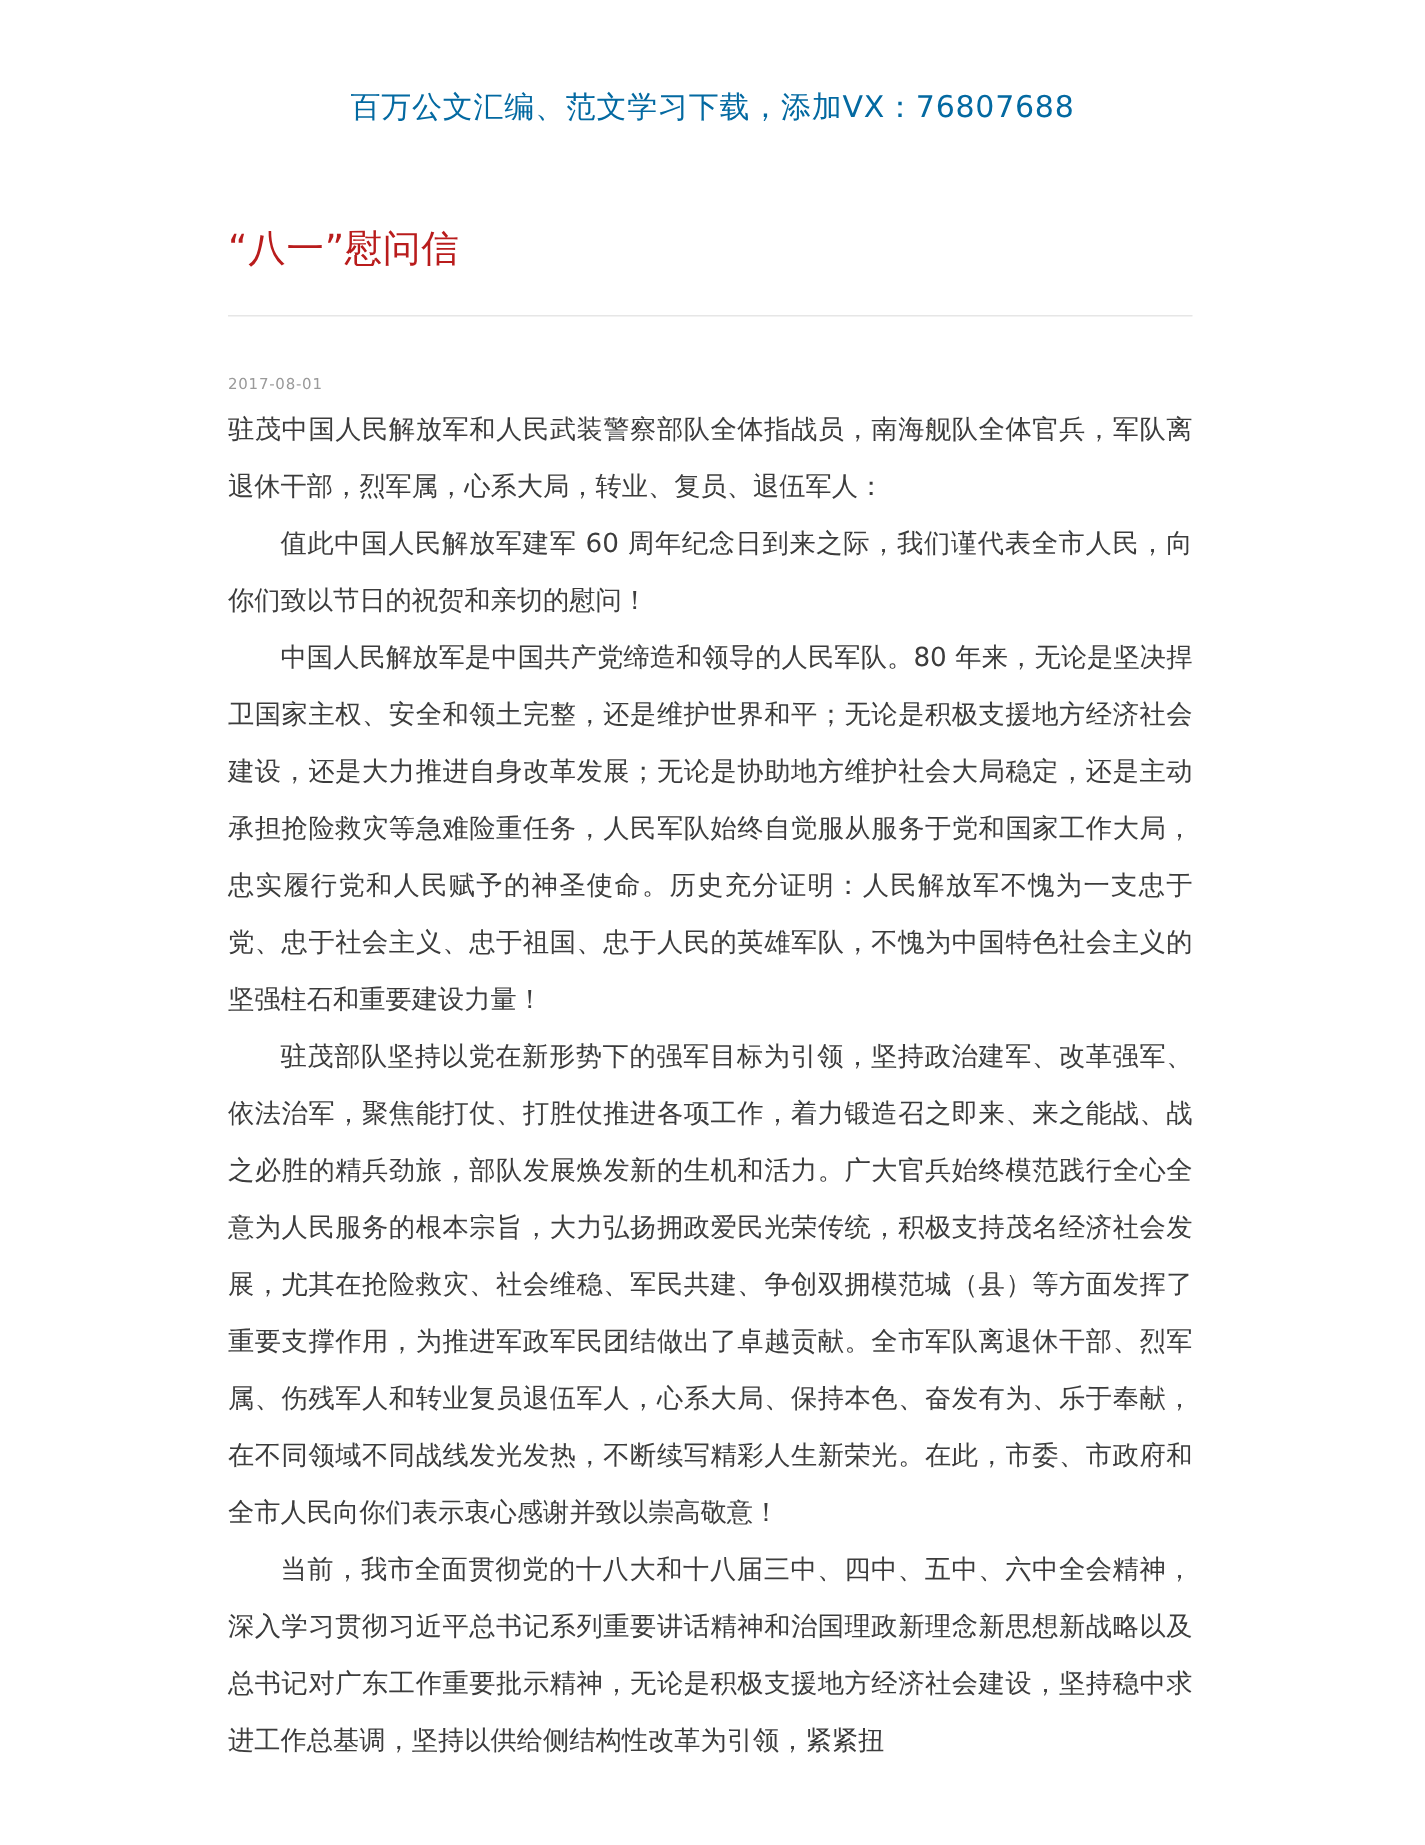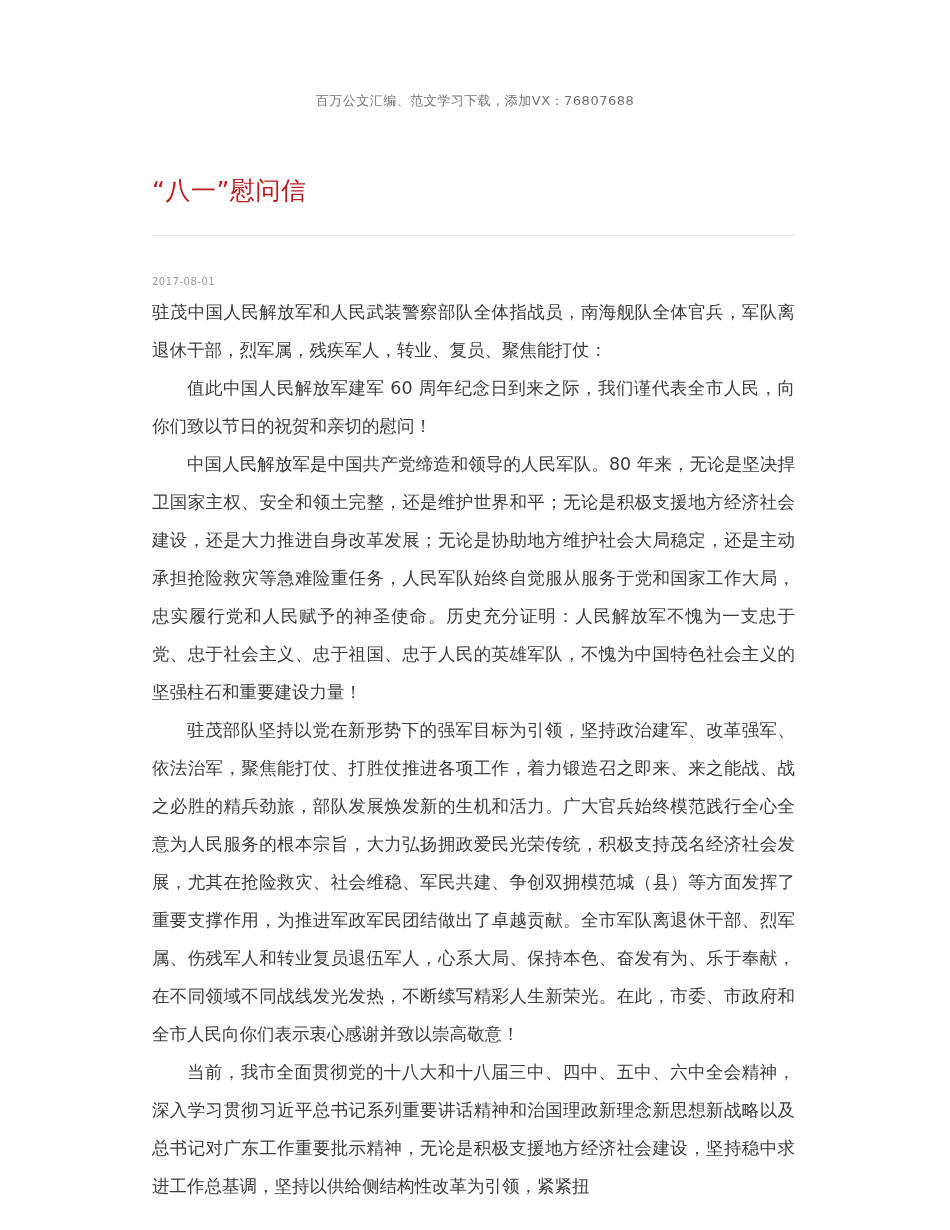--- a/index.html
+++ b/index.html
@@ -15,24 +15,24 @@
     overflow: hidden;
   }
   .page {
     position: relative;
     width: 950px;
     height: 1230px;
     box-sizing: border-box;
   }
   .promo-banner {
     text-align: center;
-    color: #737373;
-    font-size: 13px;
+    color: #0369a1;
+    font-size: 20px;
     letter-spacing: 0.5px;
-    padding-top: 92px;
+    padding-top: 58px;
     font-family: "DejaVu Sans", "Liberation Sans", sans-serif;
   }
   .doc-body {
     padding: 0 155px 0 152px;
   }
   .doc-title {
     margin-top: 64px;
     font-size: 25px;
     color: #b91c1c;
     font-weight: normal;
@@ -76,21 +76,21 @@
 
   <div class="doc-body">
 
     <h1 class="doc-title">“八一”慰问信</h1>
 
     <hr class="title-rule">
 
     <div class="doc-date">2017-08-01</div>
 
     <div class="doc-content">
-      <p class="para">驻茂中国人民解放军和人民武装警察部队全体指战员，南海舰队全体官兵，军队离退休干部，烈军属，残疾军人，转业、复员、聚焦能打仗：</p>
+      <p class="para">驻茂中国人民解放军和人民武装警察部队全体指战员，南海舰队全体官兵，军队离退休干部，烈军属，心系大局，转业、复员、退伍军人：</p>
       <p class="para indent">值此中国人民解放军建军 60 周年纪念日到来之际，我们谨代表全市人民，向你们致以节日的祝贺和亲切的慰问！</p>
       <p class="para indent">中国人民解放军是中国共产党缔造和领导的人民军队。80 年来，无论是坚决捍卫国家主权、安全和领土完整，还是维护世界和平；无论是积极支援地方经济社会建设，还是大力推进自身改革发展；无论是协助地方维护社会大局稳定，还是主动承担抢险救灾等急难险重任务，人民军队始终自觉服从服务于党和国家工作大局，忠实履行党和人民赋予的神圣使命。历史充分证明：人民解放军不愧为一支忠于党、忠于社会主义、忠于祖国、忠于人民的英雄军队，不愧为中国特色社会主义的坚强柱石和重要建设力量！</p>
       <p class="para indent">驻茂部队坚持以党在新形势下的强军目标为引领，坚持政治建军、改革强军、依法治军，聚焦能打仗、打胜仗推进各项工作，着力锻造召之即来、来之能战、战之必胜的精兵劲旅，部队发展焕发新的生机和活力。广大官兵始终模范践行全心全意为人民服务的根本宗旨，大力弘扬拥政爱民光荣传统，积极支持茂名经济社会发展，尤其在抢险救灾、社会维稳、军民共建、争创双拥模范城（县）等方面发挥了重要支撑作用，为推进军政军民团结做出了卓越贡献。全市军队离退休干部、烈军属、伤残军人和转业复员退伍军人，心系大局、保持本色、奋发有为、乐于奉献，在不同领域不同战线发光发热，不断续写精彩人生新荣光。在此，市委、市政府和全市人民向你们表示衷心感谢并致以崇高敬意！</p>
       <p class="para indent">当前，我市全面贯彻党的十八大和十八届三中、四中、五中、六中全会精神，深入学习贯彻习近平总书记系列重要讲话精神和治国理政新理念新思想新战略以及总书记对广东工作重要批示精神，无论是积极支援地方经济社会建设，坚持稳中求进工作总基调，坚持以供给侧结构性改革为引领，紧紧扭</p>
     </div>
 
   </div>
 </div>
 
 </body></html>

